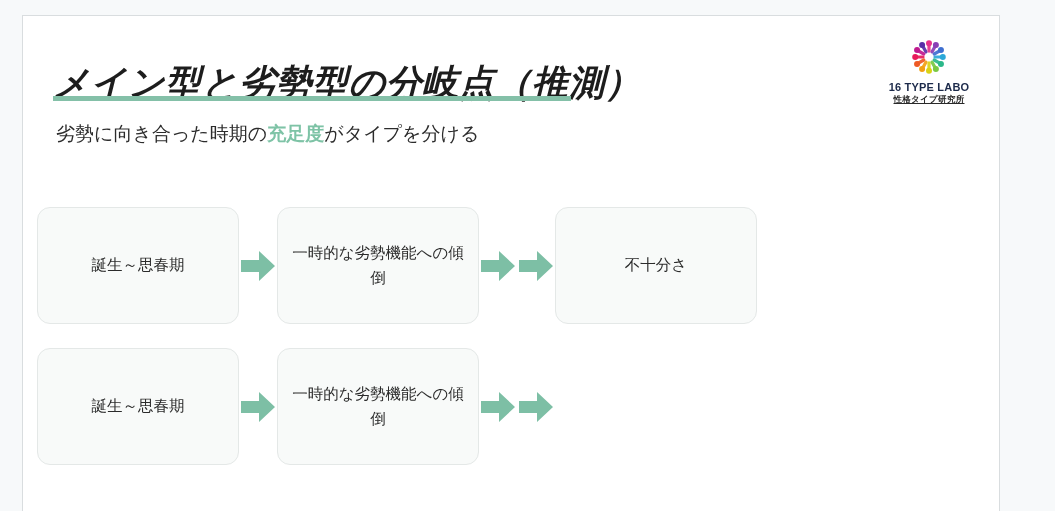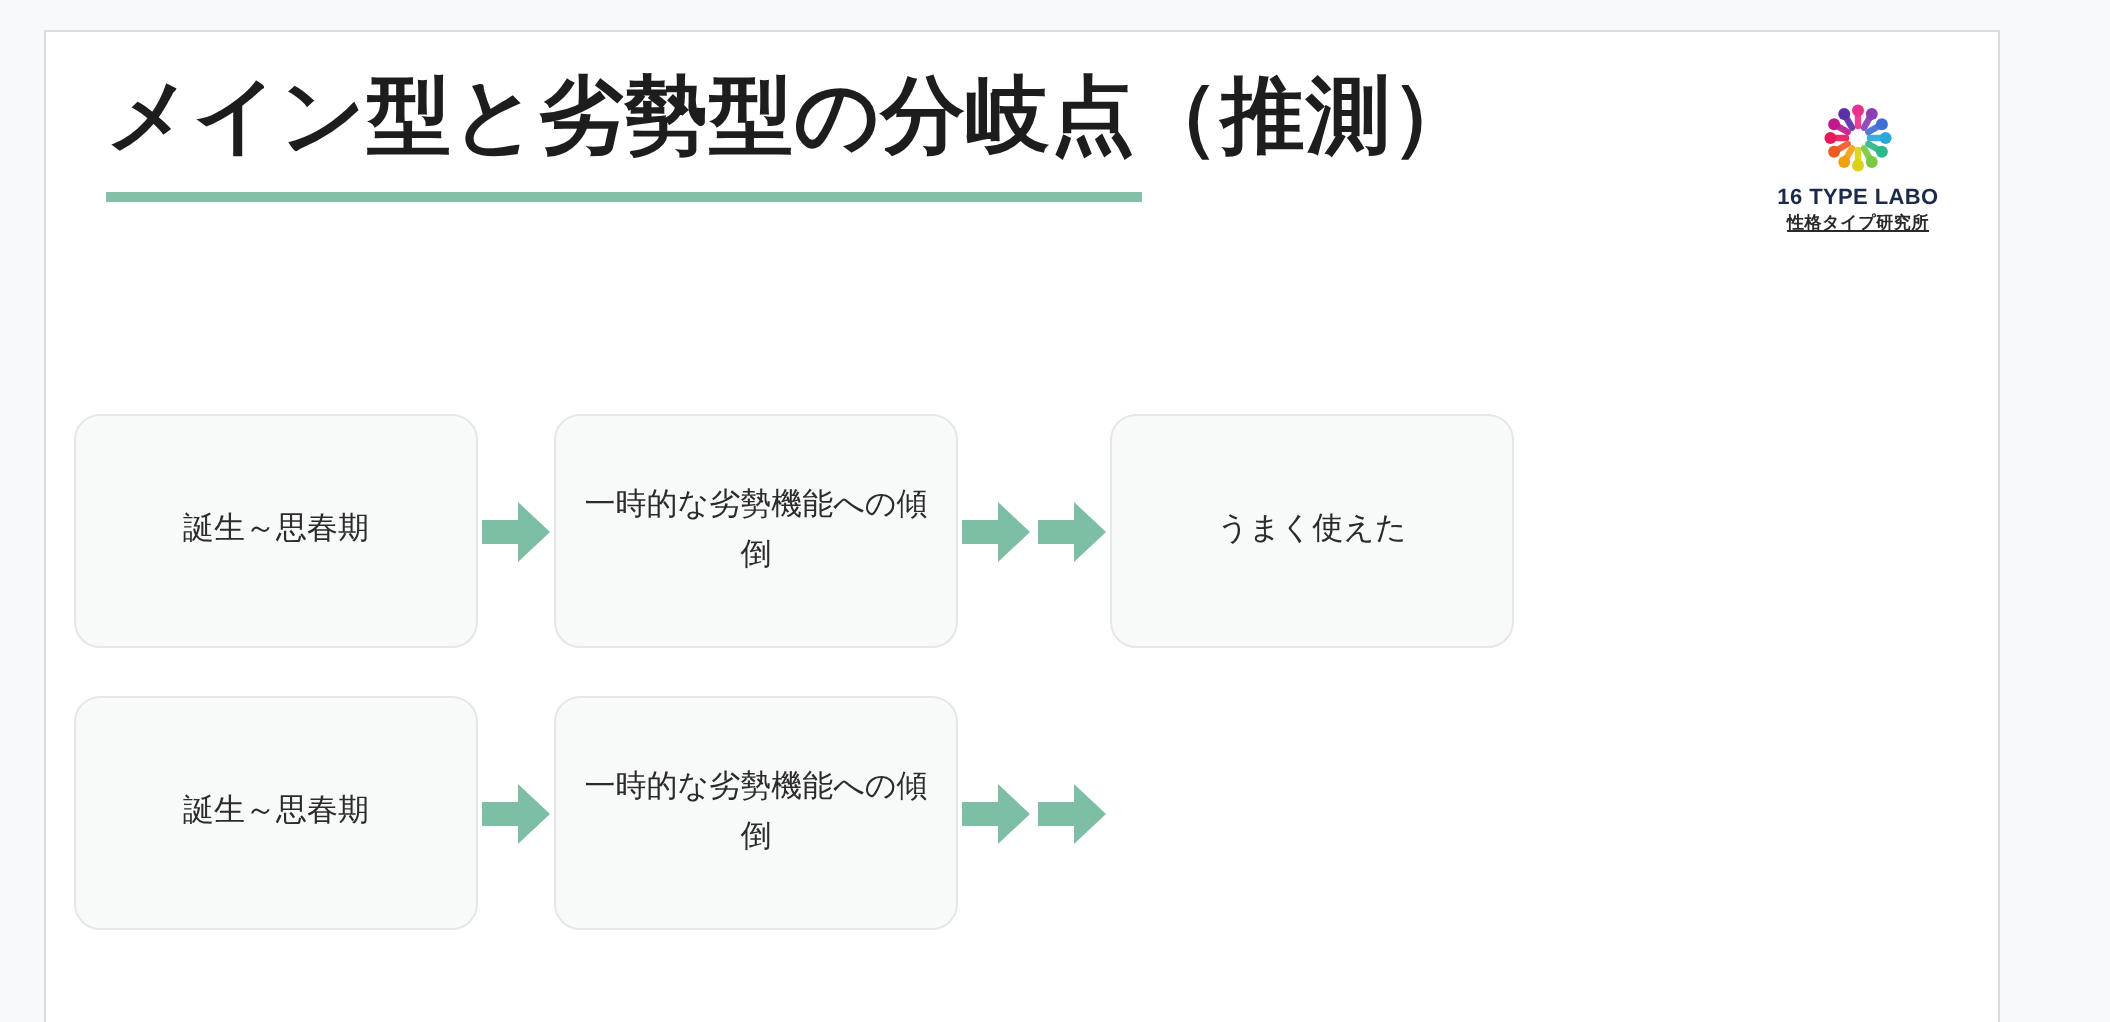--- a/index.html
+++ b/index.html
@@ -26,26 +26,27 @@
     background: #ffffff;
     border: 1px solid #d9dddf;
     border-bottom: none;
     box-sizing: border-box;
   }
 
   
   .title {
     position: absolute;
     left: 30px;
-    top: 14px;
-    font-size: 42px;
+    top: 43px;
+    font-size: 36px;
     font-weight: 700;
     letter-spacing: 0.5px;
     color: #1d1d1d;
     white-space: nowrap;
+    font-style: italic;
   }
   .accent-rule {
     position: absolute;
     left: 30px;
     top: 80px;
     width: 518px;
     height: 5px;
     background: #84c0a8;
   }
   .subtitle {
@@ -58,21 +59,21 @@
   }
   .subtitle .hl {
     color: #7ec3a6;
     font-weight: 700;
   }
 
   
   .brand {
     position: absolute;
     right: 14px;
-    top: 30px;
+    top: 18px;
     width: 112px;
     text-align: center;
     user-select: none;
   }
   .brand-mark {
     width: 46px;
     height: 46px;
     margin: 0 auto 1px auto;
     display: block;
   }
@@ -141,20 +142,23 @@
 </style>
 </head>
 <body>
 
 <div class="slide">
 
   <div class="title">メイン型と劣勢型の分岐点（推測）</div>
 
   <div class="accent-rule"></div>
 
+  <div class="subtitle">
+    <span>劣勢に向き合った時期の</span><span class="hl">充足度</span><span>がタイプを分ける</span>
+  </div>
 
   <div class="brand">
     <svg class="brand-mark" viewBox="0 0 100 100">
       <g id="logo-people">
           <path d="M35.00,24.02 L43.50,38.74" stroke="#5a2fa8" stroke-width="7" stroke-linecap="round" fill="none" opacity="0.92"></path>
           <path d="M24.02,35.00 L38.74,43.50" stroke="#c0198f" stroke-width="7" stroke-linecap="round" fill="none" opacity="0.92"></path>
           <path d="M20.00,50.00 L37.00,50.00" stroke="#e8195a" stroke-width="7" stroke-linecap="round" fill="none" opacity="0.92"></path>
           <path d="M24.02,65.00 L38.74,56.50" stroke="#ee5a24" stroke-width="7" stroke-linecap="round" fill="none" opacity="0.92"></path>
           <path d="M35.00,75.98 L43.50,61.26" stroke="#f2a013" stroke-width="7" stroke-linecap="round" fill="none" opacity="0.92"></path>
           <path d="M50.00,80.00 L50.00,63.00" stroke="#d9d215" stroke-width="7" stroke-linecap="round" fill="none" opacity="0.92"></path>
@@ -200,21 +204,21 @@
           <svg width="34" height="30" viewBox="0 0 34 30">
             <path d="M0 9 H18 V0 L34 15 L18 30 V21 H0 Z" fill="#7dbfa5"></path>
           </svg>
         </div>
         <div class="arrow">
           <svg width="34" height="30" viewBox="0 0 34 30">
             <path d="M0 9 H18 V0 L34 15 L18 30 V21 H0 Z" fill="#7dbfa5"></path>
           </svg>
         </div>
         <div class="node">
-          <div><span>うまく使えた</span></div>
+          <div><span>不十分さ</span></div>
         </div>
       </div>
       <div class="flow-row">
         <div class="node">
           <div><span>誕生～思春期</span></div>
         </div>
         <div class="arrow">
           <svg width="34" height="30" viewBox="0 0 34 30">
             <path d="M0 9 H18 V0 L34 15 L18 30 V21 H0 Z" fill="#7dbfa5"></path>
           </svg>

